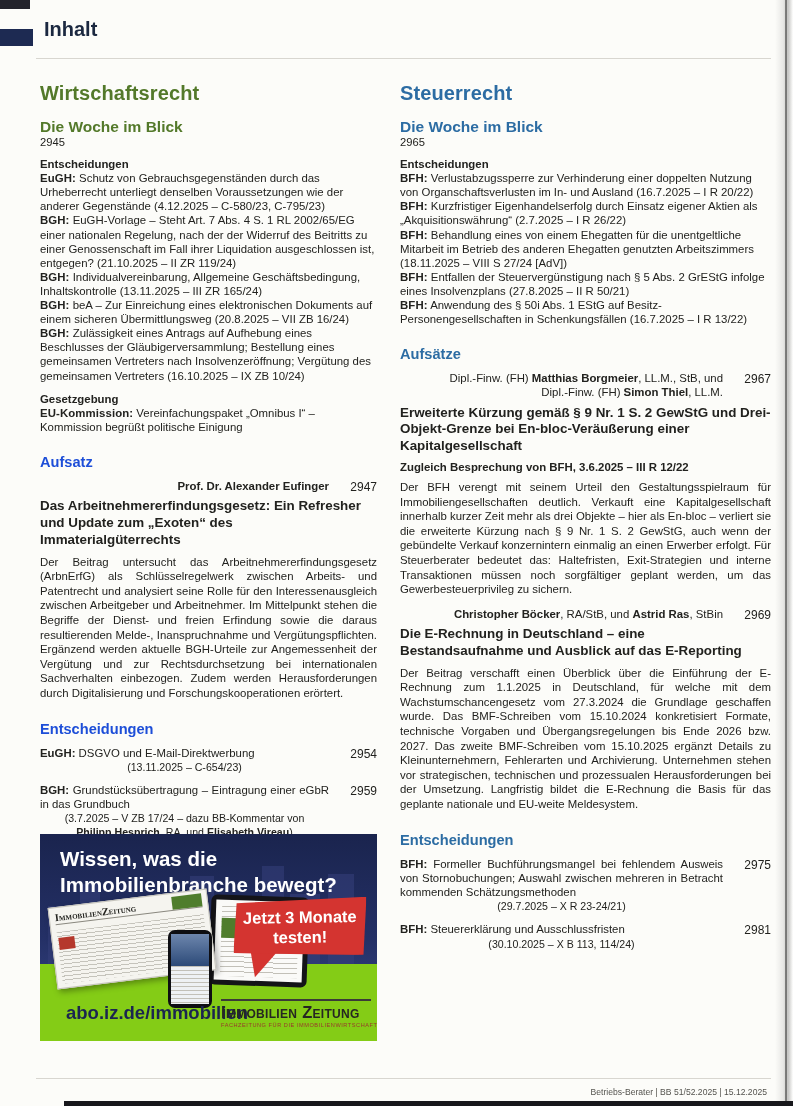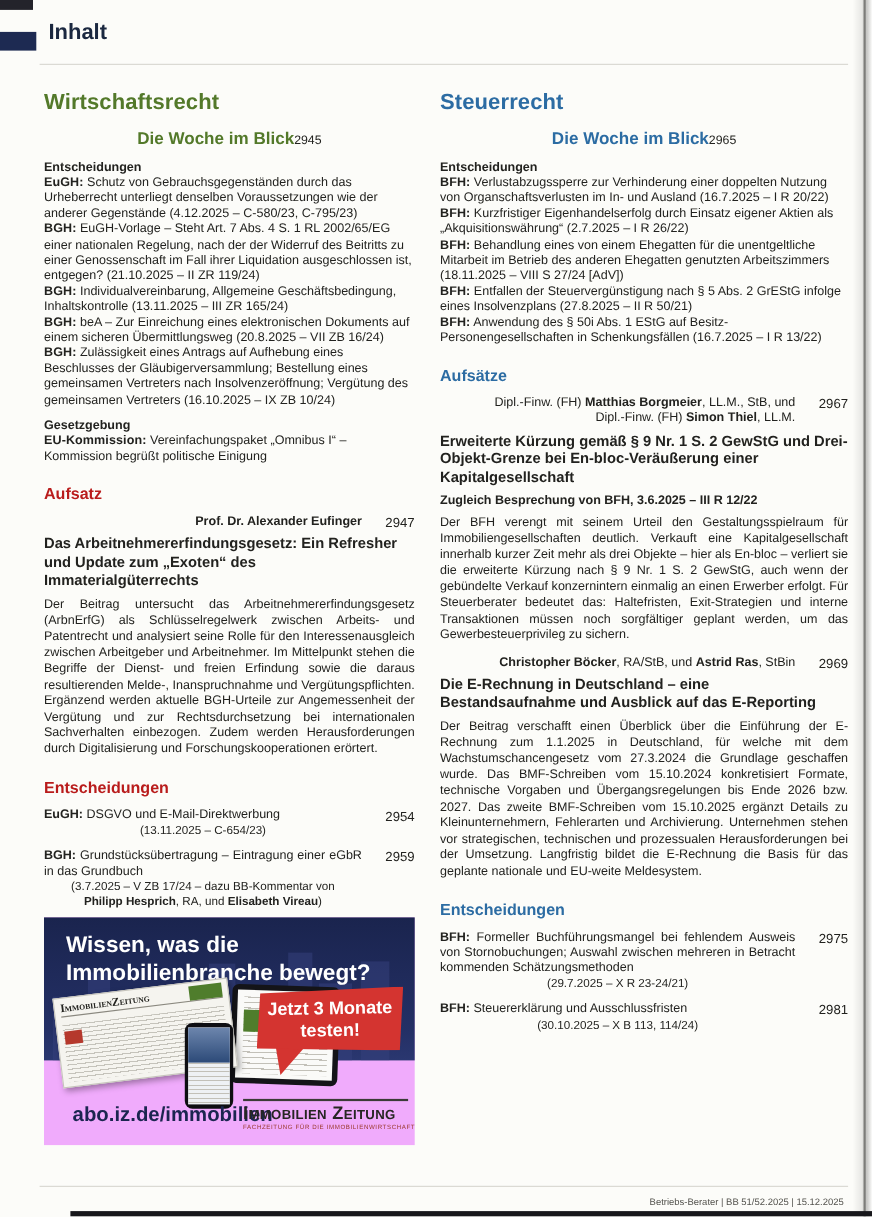--- a/index.html
+++ b/index.html
@@ -20,38 +20,38 @@
   .hdr-square { position:absolute; left:0; top:29px; width:33px; height:17px; background:#1d2a52; }
   .hdr-title { position:absolute; left:44px; top:18px; font-size:20px; font-weight:bold; color:#1b2840; }
   .hdr-rule { position:absolute; left:36px; right:22px; top:58px; height:1px; background:#d8d6d0; }
   
   .col { position:absolute; top:82px; }
   .col-left  { left:40px;  width:337px; }
   .col-right { left:400px; width:371px; }
   .h1 { font-size:20px; font-weight:bold; margin:0 0 13px; letter-spacing:.1px; }
   .green { color:#53792a; }
   .blue  { color:#2c6ca3; }
-  .week-h { display:flex; justify-content:center; align-items:baseline; font-size:15.5px; font-weight:bold; margin:0 0 9px; }
+  .week-h { display:flex; justify-content:center; align-items:baseline; font-size:15.5px; font-weight:bold; margin:0 0 9px;flex-direction:column; }
   .week-h .pg { font-size:11.2px; font-weight:normal; color:#22221f; }
   .grp-h { font-weight:bold; font-size:11.4px; line-height:14.2px; }
   .witem { font-size:11.4px; line-height:14.1px; }
   .witem b { letter-spacing:.1px; }
   .gap { margin-top:9px; }
   .subh { font-size:14.6px; font-weight:bold; margin:20px 0 9px; }
-  .subh.black { color:#b91c1c; }
+  .subh.black { color:#1d4ed8; }
   .authors { position:relative; padding-right:48px; font-size:11.4px; line-height:14.2px;text-align:right; }
   .pgnum { position:absolute; right:0; top:1px; font-size:12px; font-weight:normal; }
   .atitle { font-size:13.4px; line-height:16.8px; font-weight:bold; margin:5px 0 6px; }
   .subtt { font-size:11.4px; font-weight:bold; margin:2px 0 7px; }
   .abstract { font-size:11.4px; line-height:14.6px; text-align:justify; hyphens:auto; }
   .entry { position:relative; padding-right:48px; font-size:11.4px; line-height:14.2px; margin-bottom:9px; text-align:justify; }
   .entry .note { font-size:10.6px; line-height:13.2px; margin-top:1px; text-align:center; }
   .note .ln { display:block; }
   
-  .ad { position:absolute; left:40px; top:834px; width:337px; height:207px; background:#f0abfc; }
+  .ad { position:absolute; left:40px; top:834px; width:337px; height:207px; background:#84cc16; }
   .ad-top { position:absolute; left:0; top:0; right:0; height:130px; background:linear-gradient(180deg,#1a244e 0%, #243066 80%, #2a3770 100%); overflow:hidden; }
   .sky { position:absolute; left:0; top:0; right:0; bottom:0; opacity:.55; }
   .bld { position:absolute; bottom:0; background:#36407c; }
   .ad-headline { position:absolute; left:20px; top:12px; color:#ffffff; font-weight:bold; font-size:20.5px; line-height:25.5px; z-index:2; }
   .bubble { position:absolute; right:10px; top:64px; width:134px; height:58px; background:#d43430; color:#fff;
     display:flex; flex-direction:column; justify-content:center; align-items:center;
     font-weight:bold; font-size:16.5px; line-height:20px; z-index:4;
     clip-path:polygon(3% 7%, 100% 0%, 97% 100%, 0% 93%); transform:rotate(-1deg); }
   .bubble-tail { position:absolute; left:208px; top:117px; width:0; height:0;
     border-left:9px solid transparent; border-right:17px solid transparent; border-top:27px solid #d43430;

